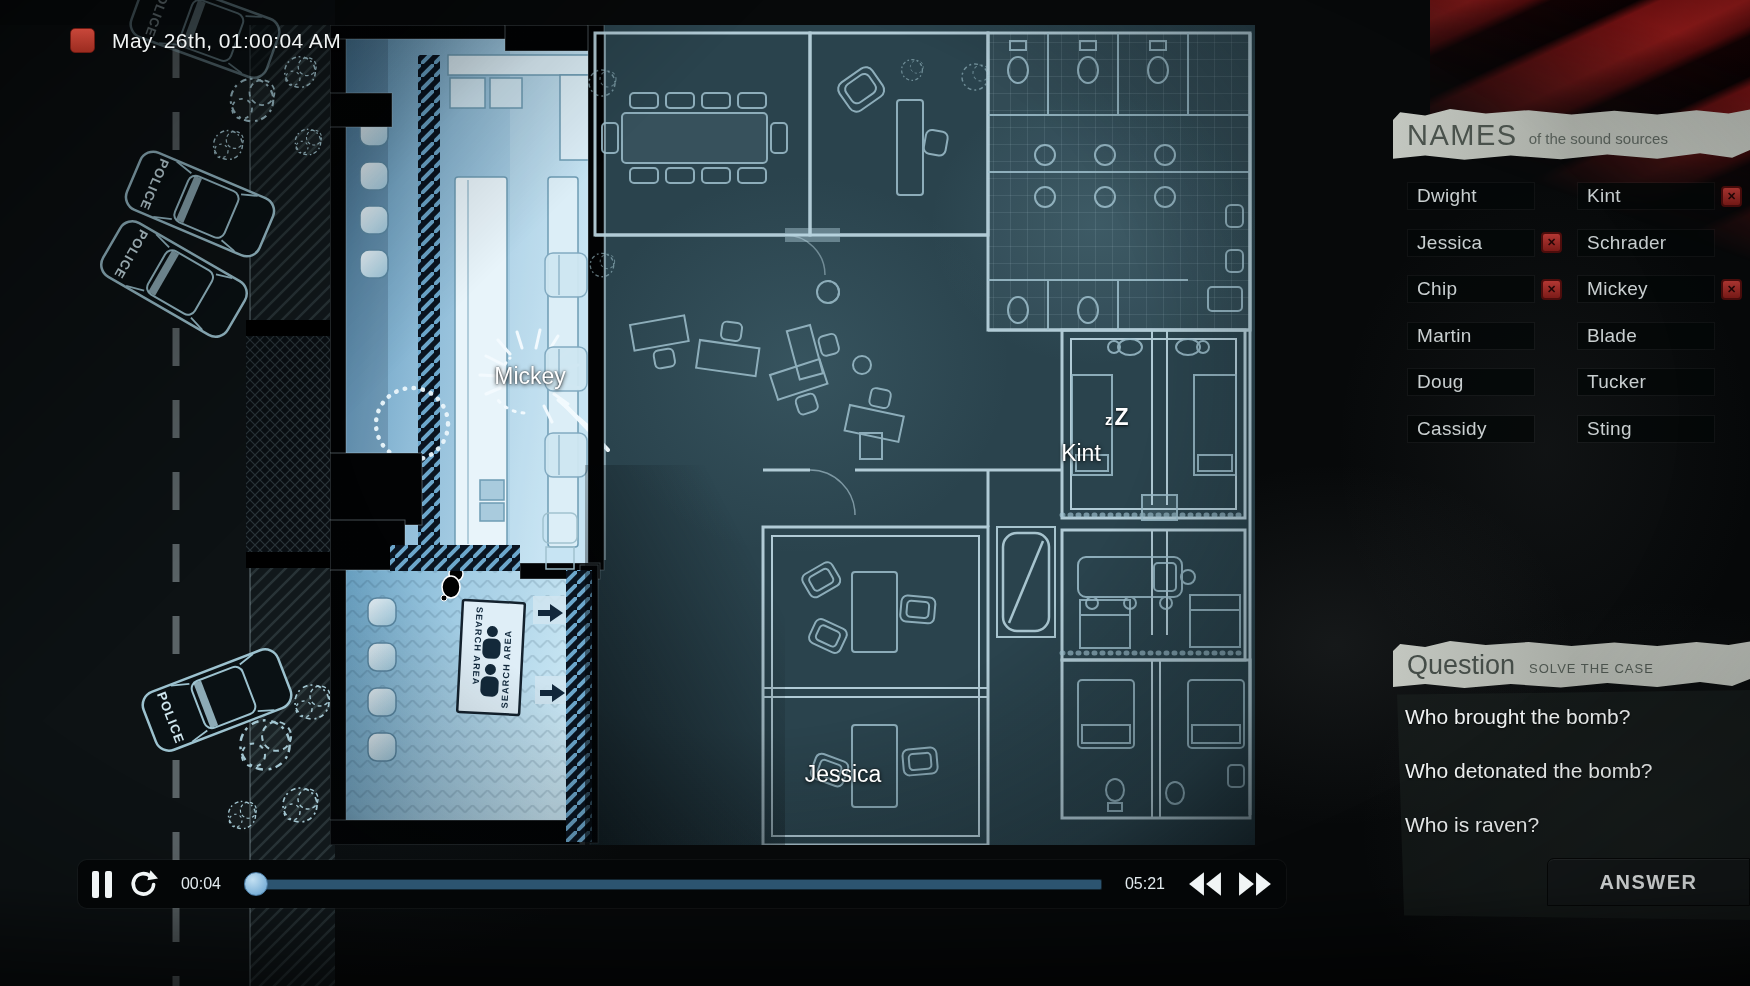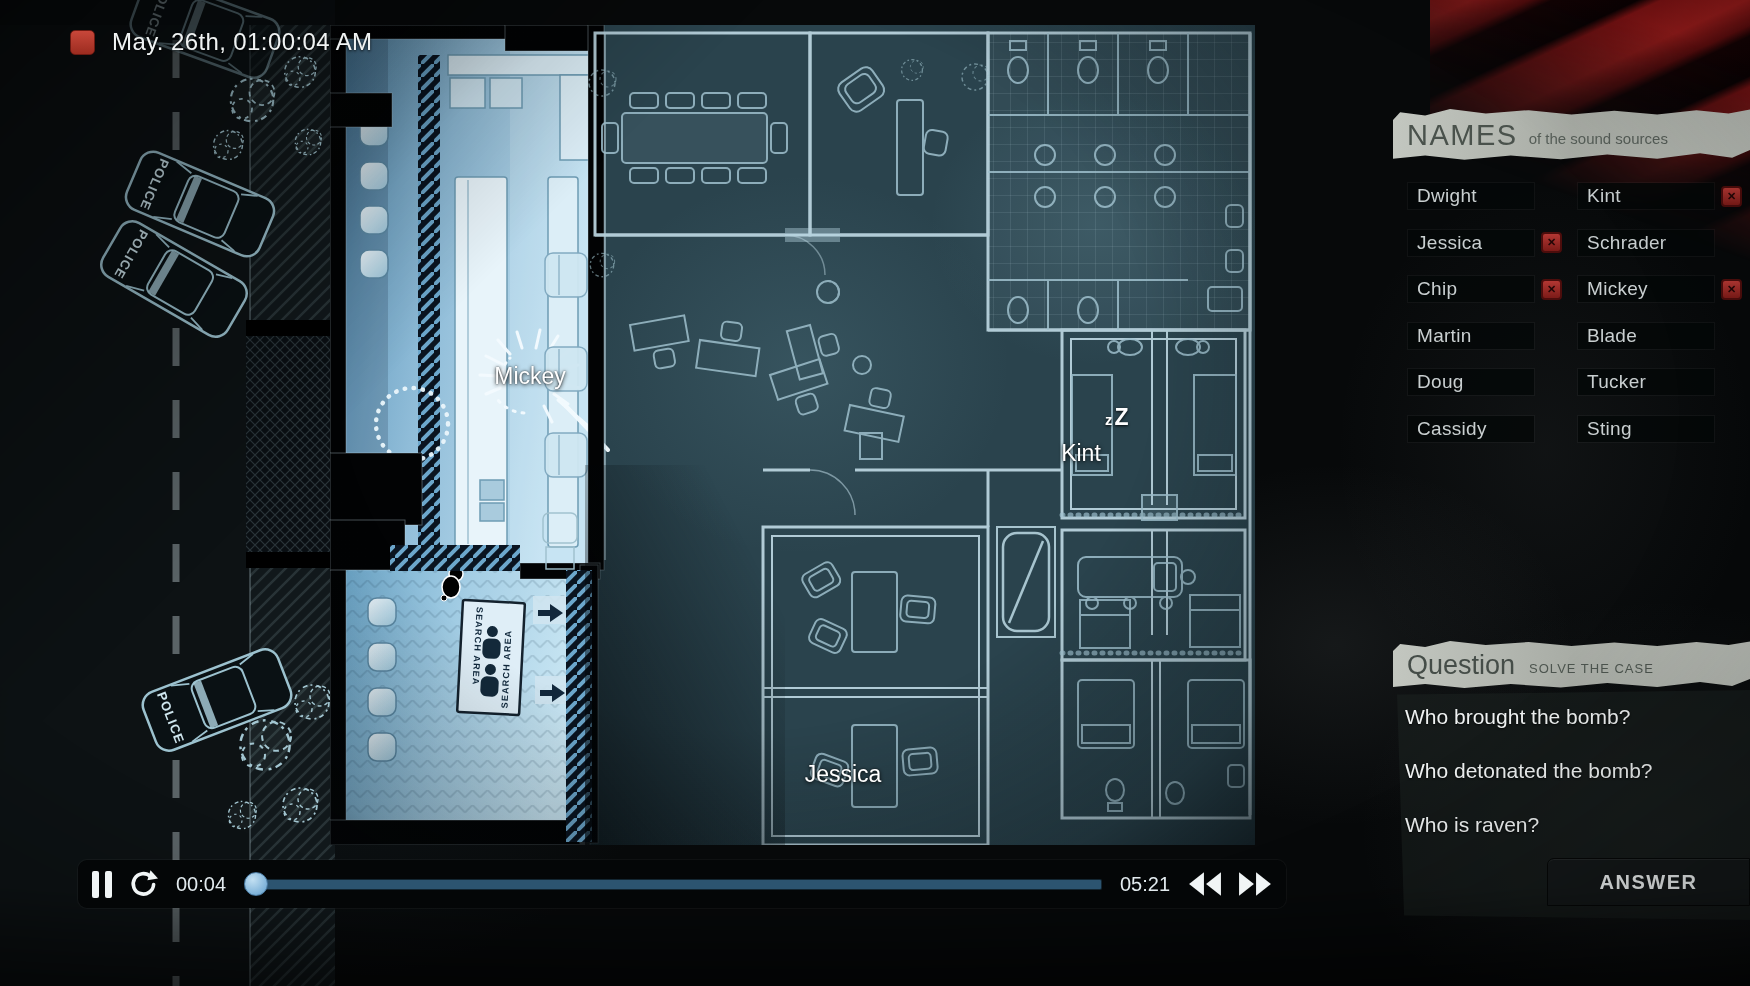--- a/index.html
+++ b/index.html
@@ -26,21 +26,21 @@
   .vignette{
     left:0;top:0;right:0;bottom:0;pointer-events:none;z-index:40;
     background:
       radial-gradient(115% 115% at 44% 42%, rgba(0,0,0,0) 45%, rgba(0,0,0,0.35) 72%, rgba(0,0,0,0.8) 100%),
       linear-gradient(135deg, rgba(0,0,0,0.55), rgba(0,0,0,0) 28%),
       linear-gradient(to top, rgba(0,0,0,0.5), rgba(0,0,0,0) 10%);
   }
   
   .rec-row{left:70px;top:28px;display:flex;align-items:center;gap:17px;z-index:50;}
   .rec-dot{width:23px;height:23px;border-radius:5px;background:linear-gradient(#c8473a,#9c2c20);border:1px solid #6e1a12;}
-  .rec-text{font-size:24px;color:#f0f3f3;letter-spacing:0.4px;text-shadow:0 1px 3px rgba(0,0,0,0.9);}
+  .rec-text{font-size:21px;color:#f0f3f3;letter-spacing:0.4px;text-shadow:0 1px 3px rgba(0,0,0,0.9);}
   
   .lit-glow{left:290px;top:0px;width:380px;height:920px;z-index:1;
     background:radial-gradient(50% 46% at 50% 45%, rgba(125,185,225,0.28), rgba(125,185,225,0) 72%);}
   .plan-wrap{left:330px;top:25px;width:925px;height:820px;z-index:2;}
   .street-wrap{left:0;top:0;width:335px;height:986px;z-index:2;}
   
   .map-label{z-index:30;color:#fff;text-shadow:0 1px 4px rgba(0,0,0,0.85),0 0 2px rgba(0,0,0,0.6);font-size:23px;text-align:center;}
   .lbl-mickey{left:468px;top:363px;width:124px;}
   .lbl-kint{left:1046px;top:440px;width:70px;}
   .lbl-jessica{left:788px;top:761px;width:110px;}
@@ -71,21 +71,21 @@
   .qp-body{position:absolute;left:4px;top:50px;width:353px;height:230px;background:rgba(26,34,31,0.6);clip-path:polygon(0 2%,100% 0,100% 100%,2% 98%);}
   .question-row{position:absolute;left:12px;font-size:21px;color:#eef1f1;text-shadow:0 1px 2px rgba(0,0,0,0.8);}
   .q0{top:65px;} .q1{top:119px;} .q2{top:173px;}
   .answer-btn{position:absolute;left:154px;top:218px;width:203px;height:48px;background:#141819;border:1px solid #060808;box-sizing:border-box;border-top-left-radius:7px;display:flex;align-items:center;justify-content:center;box-shadow:inset 0 1px 0 rgba(255,255,255,0.07);cursor:pointer;}
   .answer-btn span{font-size:20px;font-weight:bold;color:#edf1f1;letter-spacing:1.5px;}
   
   .player-bar{left:78px;top:860px;width:1208px;height:48px;background:#040607;border-radius:9px;display:flex;align-items:center;padding:0 14px;box-sizing:border-box;gap:16px;z-index:50;box-shadow:0 0 0 1px rgba(255,255,255,0.035);}
   .pause-btn{display:flex;gap:6px;cursor:pointer;}
   .pause-btn b{display:block;width:7px;height:27px;background:#f1f5f6;border-radius:2px;}
   .icon-btn{display:flex;align-items:center;cursor:pointer;}
-  .ptime{font-size:20px;color:#e2eaee;width:54px;text-align:center;font-variant-numeric:tabular-nums;}
+  .ptime{font-size:16px;color:#e2eaee;width:54px;text-align:center;font-variant-numeric:tabular-nums;}
   .track{flex:1;position:relative;height:9px;background:#2c5470;border-radius:2px;border:1px solid rgba(0,0,0,0.55);cursor:pointer;}
   .track .played{position:absolute;left:0;top:0;bottom:0;background:#46759b;border-radius:2px;}
   .knob{position:absolute;top:50%;width:22px;height:22px;border-radius:50%;transform:translate(-50%,-50%);background:radial-gradient(circle at 35% 30%,#c3e0f2,#7fb3d9 70%,#5d93bb);border:1px solid #4a7ba3;cursor:grab;}
 </style>
 </head>
 <body>
 
 <div class="stage">
 
   <div class="abs red-corner"></div>

